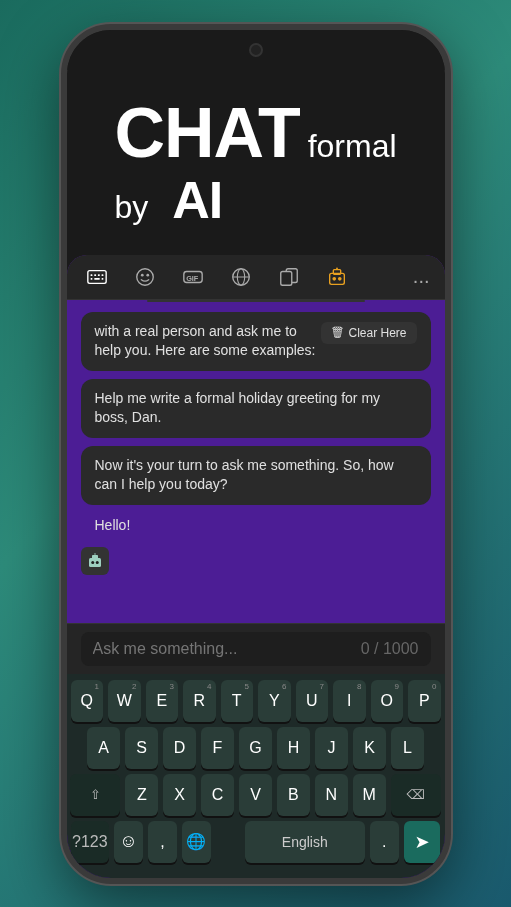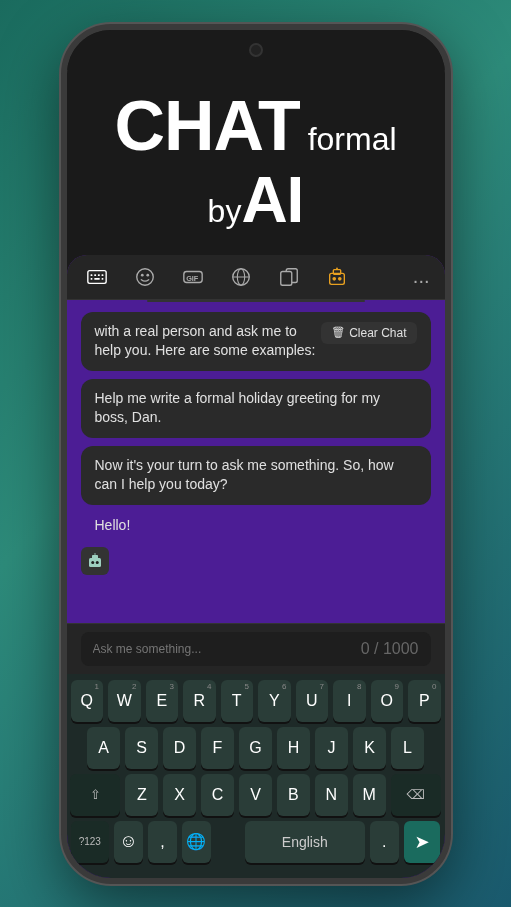--- a/index.html
+++ b/index.html
@@ -78,38 +78,38 @@
       color: #ffffff;
     }
 
     .title-by {
       font-size: 32px;
       font-weight: 400;
       color: #ffffff;
     }
 
     .title-ai {
-      font-size: 64px;
+      font-size: 52px;
       font-weight: 900;
       color: #ffffff;
       letter-spacing: -1px;
     }
 
     .title-line1 {
       display: flex;
       align-items: baseline;
       gap: 8px;
       justify-content: flex-end;
     }
 
     .title-line2 {
       display: flex;
       align-items: baseline;
-      gap: 0;
-      justify-content: center;
+      gap: 24px;
+      justify-content: flex-start;
     }
 
     
     .chat-interface {
       position: absolute;
       top: 225px;
       left: 0;
       right: 0;
       bottom: 0;
       background: #4c1d95;
@@ -284,21 +284,21 @@
       border-radius: 8px;
       padding: 8px 12px;
     }
 
     .input-field {
       flex: 1;
       background: transparent;
       border: none;
       outline: none;
       color: #888;
-      font-size: 12px;
+      font-size: 16px;
     }
 
     .char-count {
       color: #666;
       font-size: 16px;
       white-space: nowrap;
     }
 
     
     .keyboard {
@@ -455,21 +455,21 @@
         <span>...</span>
       </div>
     </div>
 
     <div style="height:2px; background:#333; margin: 0 80px 0 80px; border-radius:1px; flex-shrink:0;"></div>
 
     <div class="chat-messages">
 
       <div class="msg-bubble with-action">
         <span>with a real person and ask me to help you. Here are some examples:</span>
-        <button class="clear-chat-btn">Clear Chat</button>
+        <button class="clear-chat-btn">Clear Here</button>
       </div>
 
       <div class="msg-bubble">
         <span>Help me write a formal holiday greeting for my boss, Dan.</span>
       </div>
 
       <div class="msg-bubble">
         <span>Now it's your turn to ask me something. So, how can I help you today?</span>
       </div>
 
@@ -531,21 +531,21 @@
         <div class="key">X</div>
         <div class="key">C</div>
         <div class="key">V</div>
         <div class="key">B</div>
         <div class="key">N</div>
         <div class="key">M</div>
         <div class="key key-wide key-special">⌫</div>
       </div>
 
       <div class="key-row">
-        <div class="key key-special" style="width:44px;font-size:10px;">?123</div>
+        <div class="key key-special" style="width:44px;font-size:16px;">?123</div>
         <div class="key key-emoji">☺</div>
         <div class="key key-period">,</div>
         <div class="key key-globe">🌐</div>
         <div class="key key-space" style="min-width:120px;">English</div>
         <div class="key key-period">.</div>
         <div class="key key-enter">➤</div>
       </div>
     </div>
 
   </div>

